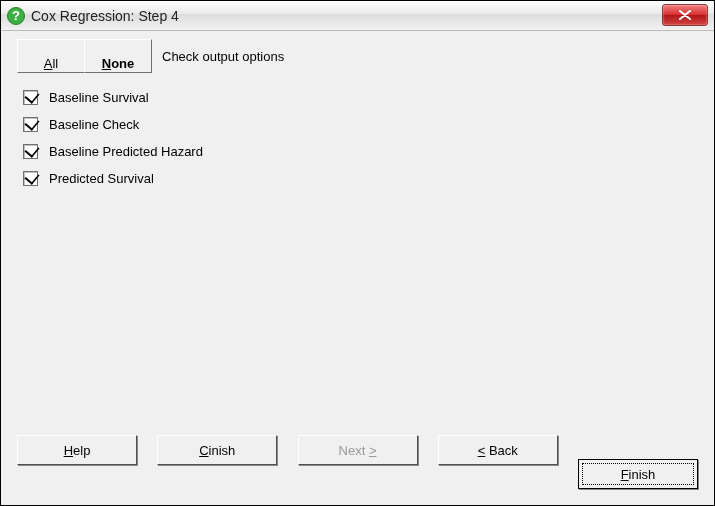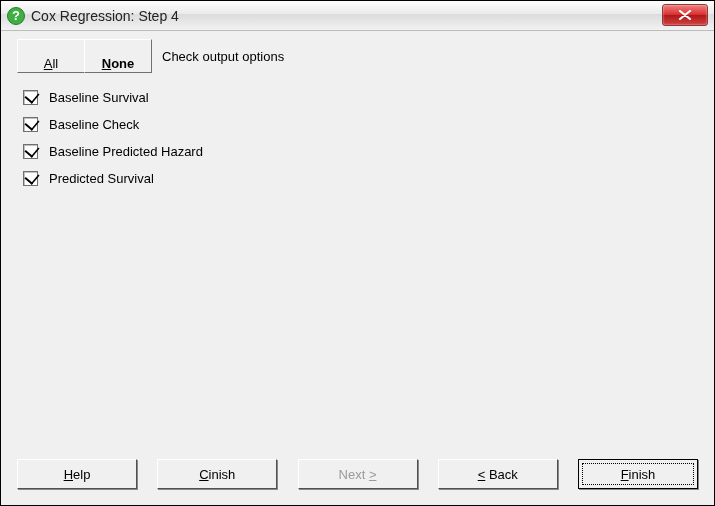--- a/index.html
+++ b/index.html
@@ -152,20 +152,21 @@
   }
   .dlg-btn u { text-decoration: underline; }
   .dlg-btn:disabled {
     color: #9a9a9a;
     cursor: default;
   }
   .dlg-btn.default {
     outline: 1px dotted #000;
     outline-offset: -5px;
     border: 1px solid #000;
+    margin-top: 24px;
   }
 </style>
 </head>
 <body>
 
 <div class="window">
 
   <div class="titlebar">
     <span class="title-icon">
       <svg width="18" height="18" viewBox="0 0 18 18">

